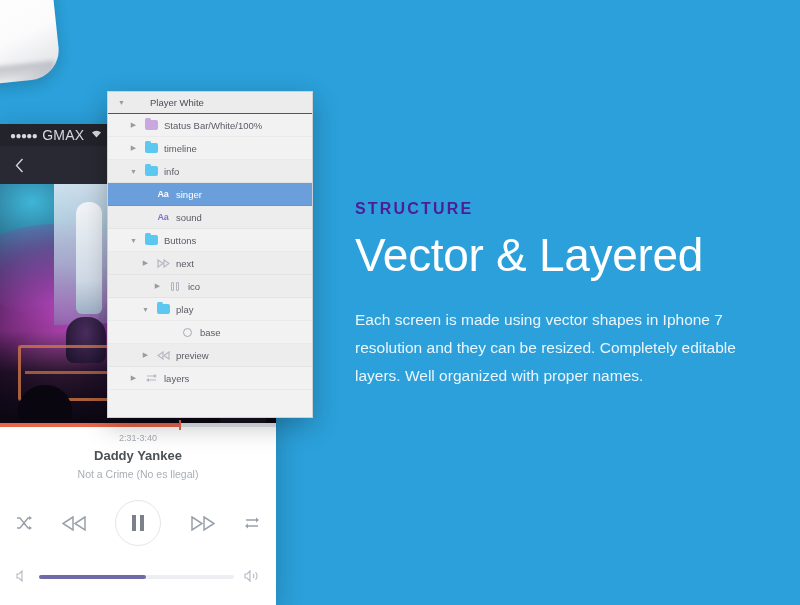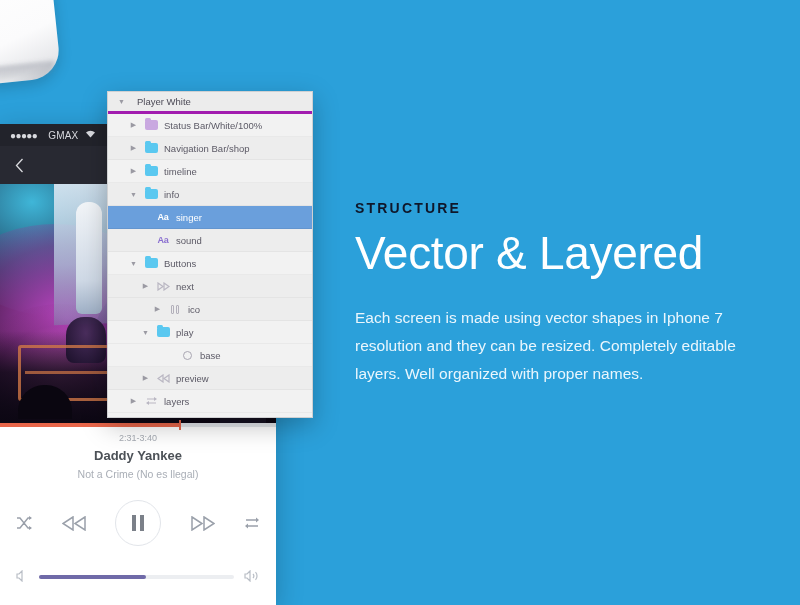--- a/index.html
+++ b/index.html
@@ -35,21 +35,21 @@
     background:#ffffff;
     overflow:hidden;
     box-shadow:0 6px 26px rgba(0,0,0,.22);
   }
   .status-bar {
     height:22px; background:#22232b; color:#d8d9de;
     display:flex; align-items:center; gap:5px;
     padding:0 10px; font-size:8.5px; letter-spacing:.2px;
   }
   .dots { letter-spacing:-.6px; font-size:10px; }
-  .carrier { font-size:10px;margin-left:6px; }
+  .carrier { font-size:14px; }
   .wifi-ico { margin-left:2px; }
   .nav-bar {
     height:38px; background:#282932;
     display:flex; align-items:center; position:relative;
   }
   .back-chev {
     width:38px; display:flex; align-items:center; justify-content:center;
     color:#d9dade;
   }
   .nav-title {
@@ -155,23 +155,23 @@
   .layers {
     position:absolute; left:107px; top:91px;
     width:206px; height:327px;
     background:#f2f2f2;
     border:1px solid #cfd0d2;
     box-shadow:0 8px 24px rgba(0,0,0,.25);
     font-size:9.5px; color:#5c5a66;
     overflow:hidden;
   }
   .layers-head {
-    height:22px; display:flex; align-items:center; gap:11px;
+    height:22px; display:flex; align-items:center; gap:24px;
     padding:0 9px; background:#ececec;
-    border-bottom:3px solid #a21caf;
+    border-bottom:1px solid #a21caf;
     font-size:9.5px; color:#4d4b57;
   }
   .row {
     height:23px; display:flex; align-items:center; gap:6px;
     padding-right:8px; border-bottom:1px solid rgba(0,0,0,.035);
   }
   .row.alt { background:#ededed; }
   .row.sel { background:#6a9fdc; color:#ffffff; border-bottom-color:rgba(0,0,0,.06); }
   .tri { width:9px; flex:0 0 9px; color:#9b9aa3; font-size:7px; text-align:center; }
   .tri.empty { visibility:hidden; }
@@ -191,21 +191,21 @@
   .circ { width:9px; height:9px; border-radius:50%; border:1.3px solid #a9a6b2; }
   .lbl { white-space:nowrap; }
   .i1 { padding-left:21px; }
   .i2 { padding-left:33px; }
   .i3 { padding-left:45px; }
   .i4 { padding-left:57px; }
 
   
   .copy { position:absolute; left:355px; top:200px; width:400px; }
   .eyebrow {
-    color:#0f172a; font-size:14px; font-weight:bold; letter-spacing:2.2px;
+    color:#4c1d95; font-size:16px; font-weight:bold; letter-spacing:2.2px;
   }
   .headline {
     color:#ffffff; font-size:46px; font-weight:normal; margin-top:14px;
     letter-spacing:-.3px; line-height:1;
   }
   .body-copy {
     color:#eaf6fd; font-size:15.5px; line-height:1.82; margin-top:28px;
   }
 </style>
 </head>
@@ -324,27 +324,20 @@
       <span>Player White</span>
     </div>
     <div id="layer-rows">
         <div class="row i1">
           <span class="tri">▶</span>
           <span class="ico-slot">
             <span class="folder purple"></span>
           </span>
           <span class="lbl">Status Bar/White/100%</span>
         </div>
-        <div class="row i1 alt">
-          <span class="tri">▶</span>
-          <span class="ico-slot">
-            <span class="folder"></span>
-          </span>
-          <span class="lbl">Navigation Bar/shop</span>
-        </div>
         <div class="row i1">
           <span class="tri">▶</span>
           <span class="ico-slot">
             <span class="folder"></span>
           </span>
           <span class="lbl">timeline</span>
         </div>
         <div class="row i1 alt">
           <span class="tri">▼</span>
           <span class="ico-slot">

